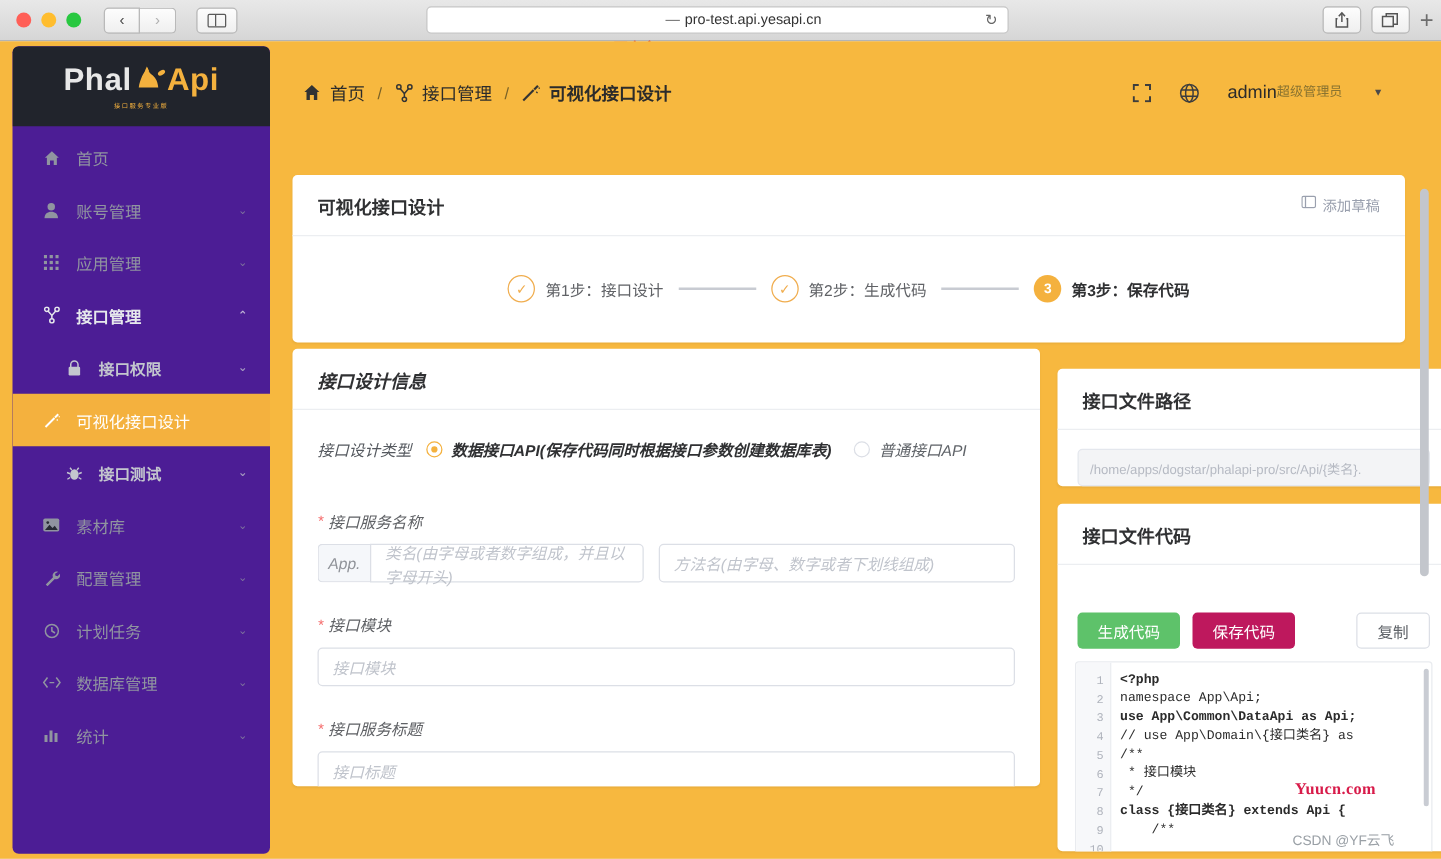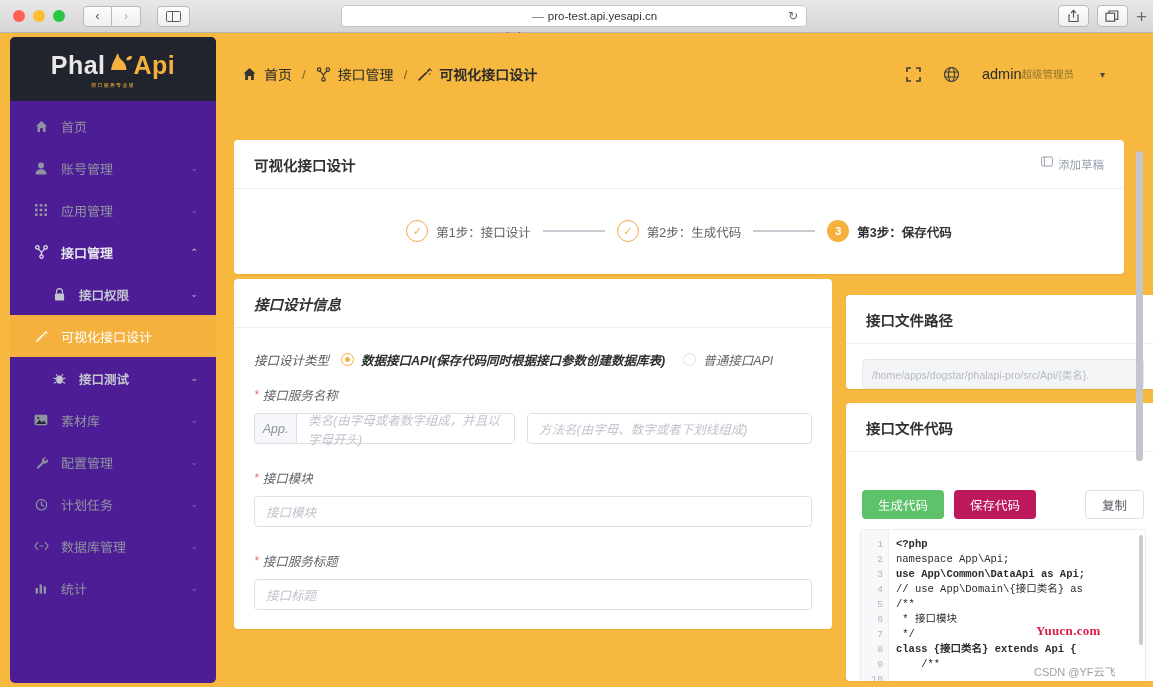--- a/index.html
+++ b/index.html
@@ -150,21 +150,21 @@
   }
   .step-circle.done { border: 1.3px solid #f0ad4e; color: #f0ad4e; background: #fff; }
   .step-circle.current { background: #f4b13e; color: #fff; font-weight: 600; }
   .step-label { font-size: 12.5px; color: #606266; }
   .step.is-current .step-label { color: #303133; font-weight: 700; }
   .step-line { width: 62px; height: 1.4px; background: #c8cbd2; margin: 0 12px; }
 
   
   .form-card { position: absolute; left: 8px; top: 164px; width: 598px; height: 350px; overflow: hidden; font-style: italic; }
   .form-body { padding: 22px 20px 0 20px; }
-  .radio-row { display: flex; align-items: center; font-size: 12.5px; color: #5f6368; margin-bottom: 16px; }
+  .radio-row { display: flex; align-items: center; font-size: 12.5px; color: #5f6368; margin-bottom: 38px; }
   .radio-row .rr-label { margin-right: 12px; color: #55595f; }
   .radio-opt { display: flex; align-items: center; gap: 7px; margin-right: 18px; cursor: pointer; }
   .radio-dot { width: 13px; height: 13px; border-radius: 50%; border: 1px solid #dcdfe6; background: #fff; position: relative; }
   .radio-dot.checked { border-color: #f4b13e; }
   .radio-dot.checked:after { content: ""; position: absolute; left: 3px; top: 3px; width: 5px; height: 5px; border-radius: 50%; background: #f4b13e; }
   .radio-opt.checked .ro-text { color: #303133; font-weight: 700; }
 
   .field { margin-bottom: 24px; }
   .field-label { font-size: 12.5px; color: #606266; margin-bottom: 9px; display: flex; align-items: center; }
   .req-star { color: #f56c6c; margin-right: 4px; font-size: 12px; line-height: 1; }

